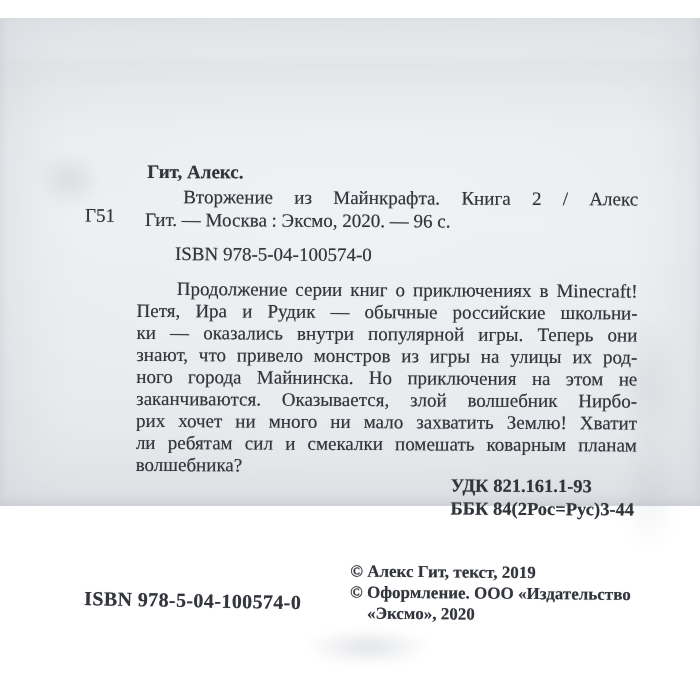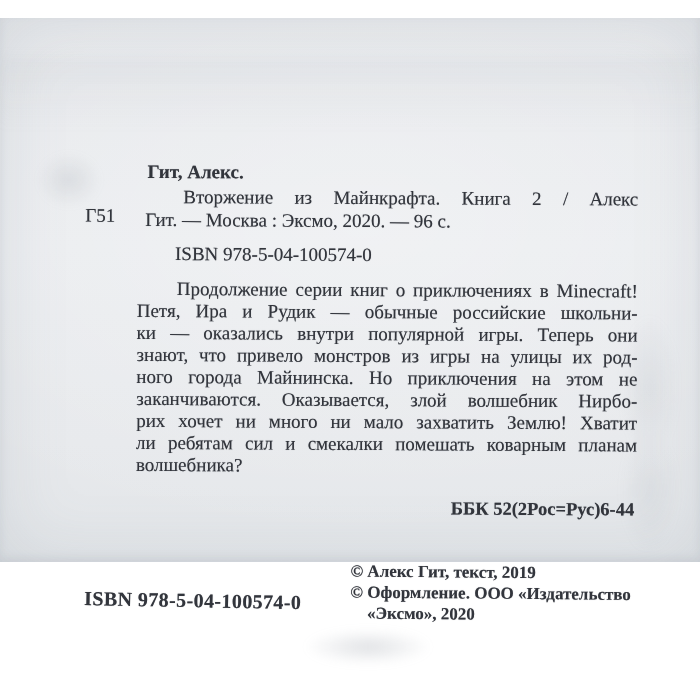--- a/index.html
+++ b/index.html
@@ -12,21 +12,21 @@
   .frame {
     position: relative;
     width: 700px; height: 700px;
     background: #ffffff;
     overflow: hidden;
   }
   
   .page {
     position: absolute;
     left: 0; top: 18px;
-    width: 700px; height: 544px;
+    width: 700px; height: 488px;
     background:
       radial-gradient(130% 95% at 52% 38%, rgba(255,255,255,0.30), rgba(255,255,255,0) 62%),
       linear-gradient(180deg, #e6e8eb 0%, #eaecef 42%, #e7e9ec 78%, #e3e6e9 100%);
     box-shadow: inset 0 0 70px rgba(120,130,142,0.16), inset 0 -4px 8px rgba(110,118,128,0.12);
     color: #32353c;
   }
   .content {
     position: absolute; inset: 0;
     transform: rotate(0.3deg);
     transform-origin: 50% 45%;
@@ -110,22 +110,23 @@
         <div class="jline">Петя, Ира и Рудик — обычные российские школьни-</div>
         <div class="jline">ки — оказались внутри популярной игры. Теперь они</div>
         <div class="jline">знают, что привело монстров из игры на улицы их род-</div>
         <div class="jline">ного города Майнинска. Но приключения на этом не</div>
         <div class="jline">заканчиваются. Оказывается, злой волшебник Нирбо-</div>
         <div class="jline">рих хочет ни много ни мало захватить Землю! Хватит</div>
         <div class="jline">ли ребятам сил и смекалки помешать коварным планам</div>
         <div class="lline">волшебника?</div>
       </div>
 
+      <div class="txt bold" style="left:452px; top:456px; font-size:18.5px;">УДК 821.161.1-93</div>
 
-      <div class="txt bold" style="left:452px; top:479px; font-size:18.5px;">ББК 52(2Рос=Рус)6-44</div>
+      <div class="txt bold" style="left:452px; top:479px; font-size:18.5px;">ББК 84(2Рос=Рус)3-44</div>
 
       <div class="block bold" style="left:352px; top:543px; font-size:17px; line-height:21px; transform:rotate(0.2deg);">
         <div class="credits-line">© Алекс Гит, текст, 2019</div>
         <div class="credits-line">© Оформление. ООО «Издательство</div>
         <div class="credits-line credits-cont">«Эксмо», 2020</div>
       </div>
 
       <div class="txt bold" style="left:86px; top:572px; font-size:20px; letter-spacing:0.4px; transform:rotate(0.8deg);">ISBN 978-5-04-100574-0</div>
 
     </div>

